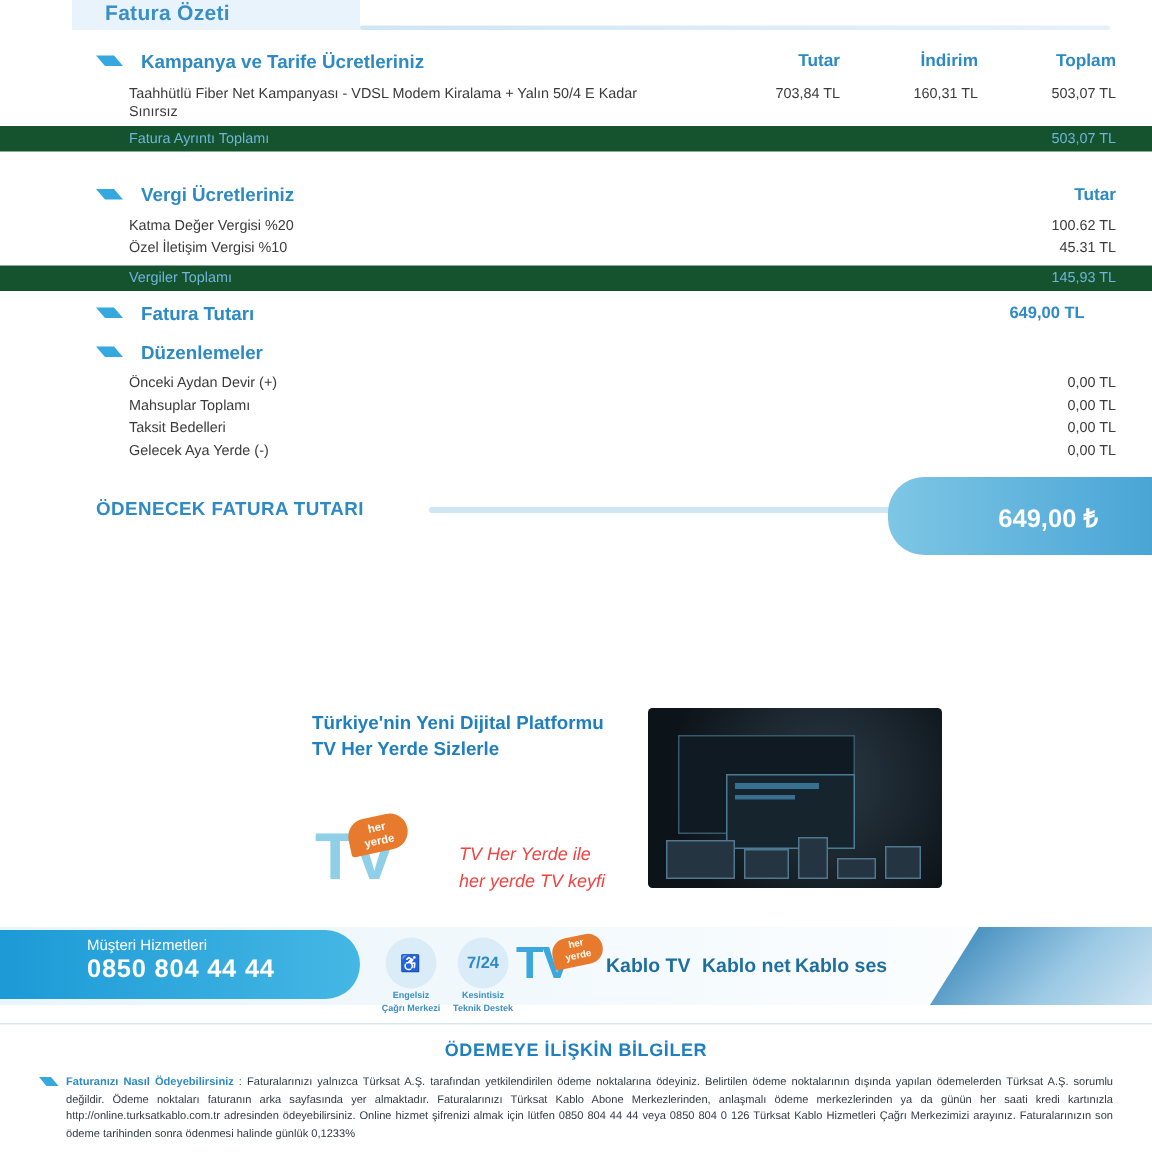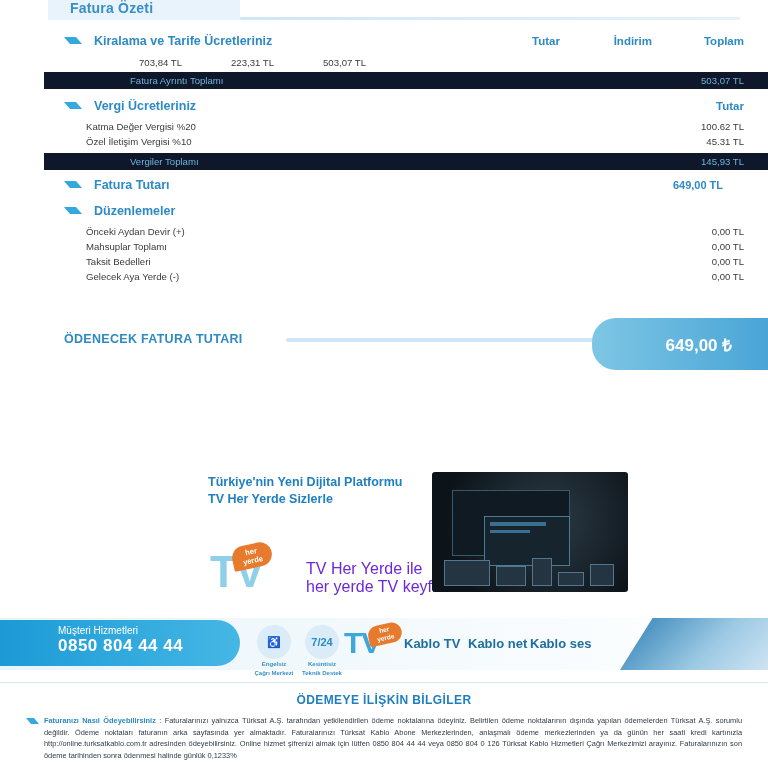--- a/index.html
+++ b/index.html
@@ -99,24 +99,23 @@
     font-size: 9.6px;
     line-height: 12px;
     text-align: right;
   }
 
   .subtotal-row {
     display: flex;
     align-items: center;
     padding: 0 24px 0 86px;
     height: 17px;
-    background: #0f172a;
+    background: #14532d;
     color: #6fb4da;
     font-size: 9.6px;
-    margin-left: 44px;
   }
   .subtotal-row .detail-name { color: #6fb4da; }
   .subtotal-row .detail-val  { color: #6fb4da; }
 
   .plain-row {
     display: flex;
     align-items: center;
     padding: 1px 24px 1px 86px;
     height: 15px;
   }
@@ -202,23 +201,24 @@
     color: #fff;
     font-size: 7.5px;
     font-weight: bold;
     text-align: center;
     line-height: 9px;
     padding-top: 3px;
   }
   .promo-sub {
     position: absolute;
     left: 306px; top: 108px;
-    color: #6d28d9;
-    font-size: 16px;
+    color: #ef4444;
+    font-size: 12px;
     line-height: 18px;
+    font-style: italic;
   }
   .promo-art {
     position: absolute;
     left: 432px; top: 20px;
     width: 196px; height: 120px;
     background: radial-gradient(circle at 60% 40%, #2b3a46, #0d1419 75%);
     border-radius: 3px;
     overflow: hidden;
   }
   .art-screen {
@@ -381,40 +381,41 @@
   <div class="summary-rule"></div>
 
   <div class="table-area">
 
     <div class="section-head">
       <span class="chev">
         <svg width="18" height="12" viewBox="0 0 18 12">
             <path d="M0 2 L12 2 L18 9 L6 9 Z" fill="#35a8dd"></path>
           </svg>
       </span>
-      <span class="section-title">Kiralama ve Tarife Ücretleriniz</span>
+      <span class="section-title">Kampanya ve Tarife Ücretleriniz</span>
       <span class="head-cols">
         <span class="head-col w-tutar">Tutar</span>
         <span class="head-col w-indirim">İndirim</span>
         <span class="head-col w-toplam">Toplam</span>
       </span>
     </div>
 
     <div class="detail-row">
+      <span class="detail-name">Taahhütlü Fiber Net Kampanyası - VDSL Modem Kiralama + Yalın 50/4 E Kadar Sınırsız</span>
       <span class="detail-val w-tutar">703,84 TL</span>
-      <span class="detail-val w-indirim">223,31 TL</span>
+      <span class="detail-val w-indirim">160,31 TL</span>
       <span class="detail-val w-toplam">503,07 TL</span>
     </div>
 
     <div class="subtotal-row">
       <span class="detail-name">Fatura Ayrıntı Toplamı</span>
       <span class="detail-val w-toplam">503,07 TL</span>
     </div>
 
-    <div class="section-head" style="margin-top:4px;">
+    <div class="section-head" style="margin-top:16px;">
       <span class="chev">
         <svg width="18" height="12" viewBox="0 0 18 12">
             <path d="M0 2 L12 2 L18 9 L6 9 Z" fill="#35a8dd"></path>
           </svg>
       </span>
       <span class="section-title">Vergi Ücretleriniz</span>
       <span class="head-cols">
         <span class="head-col w-toplam">Tutar</span>
       </span>
     </div>

